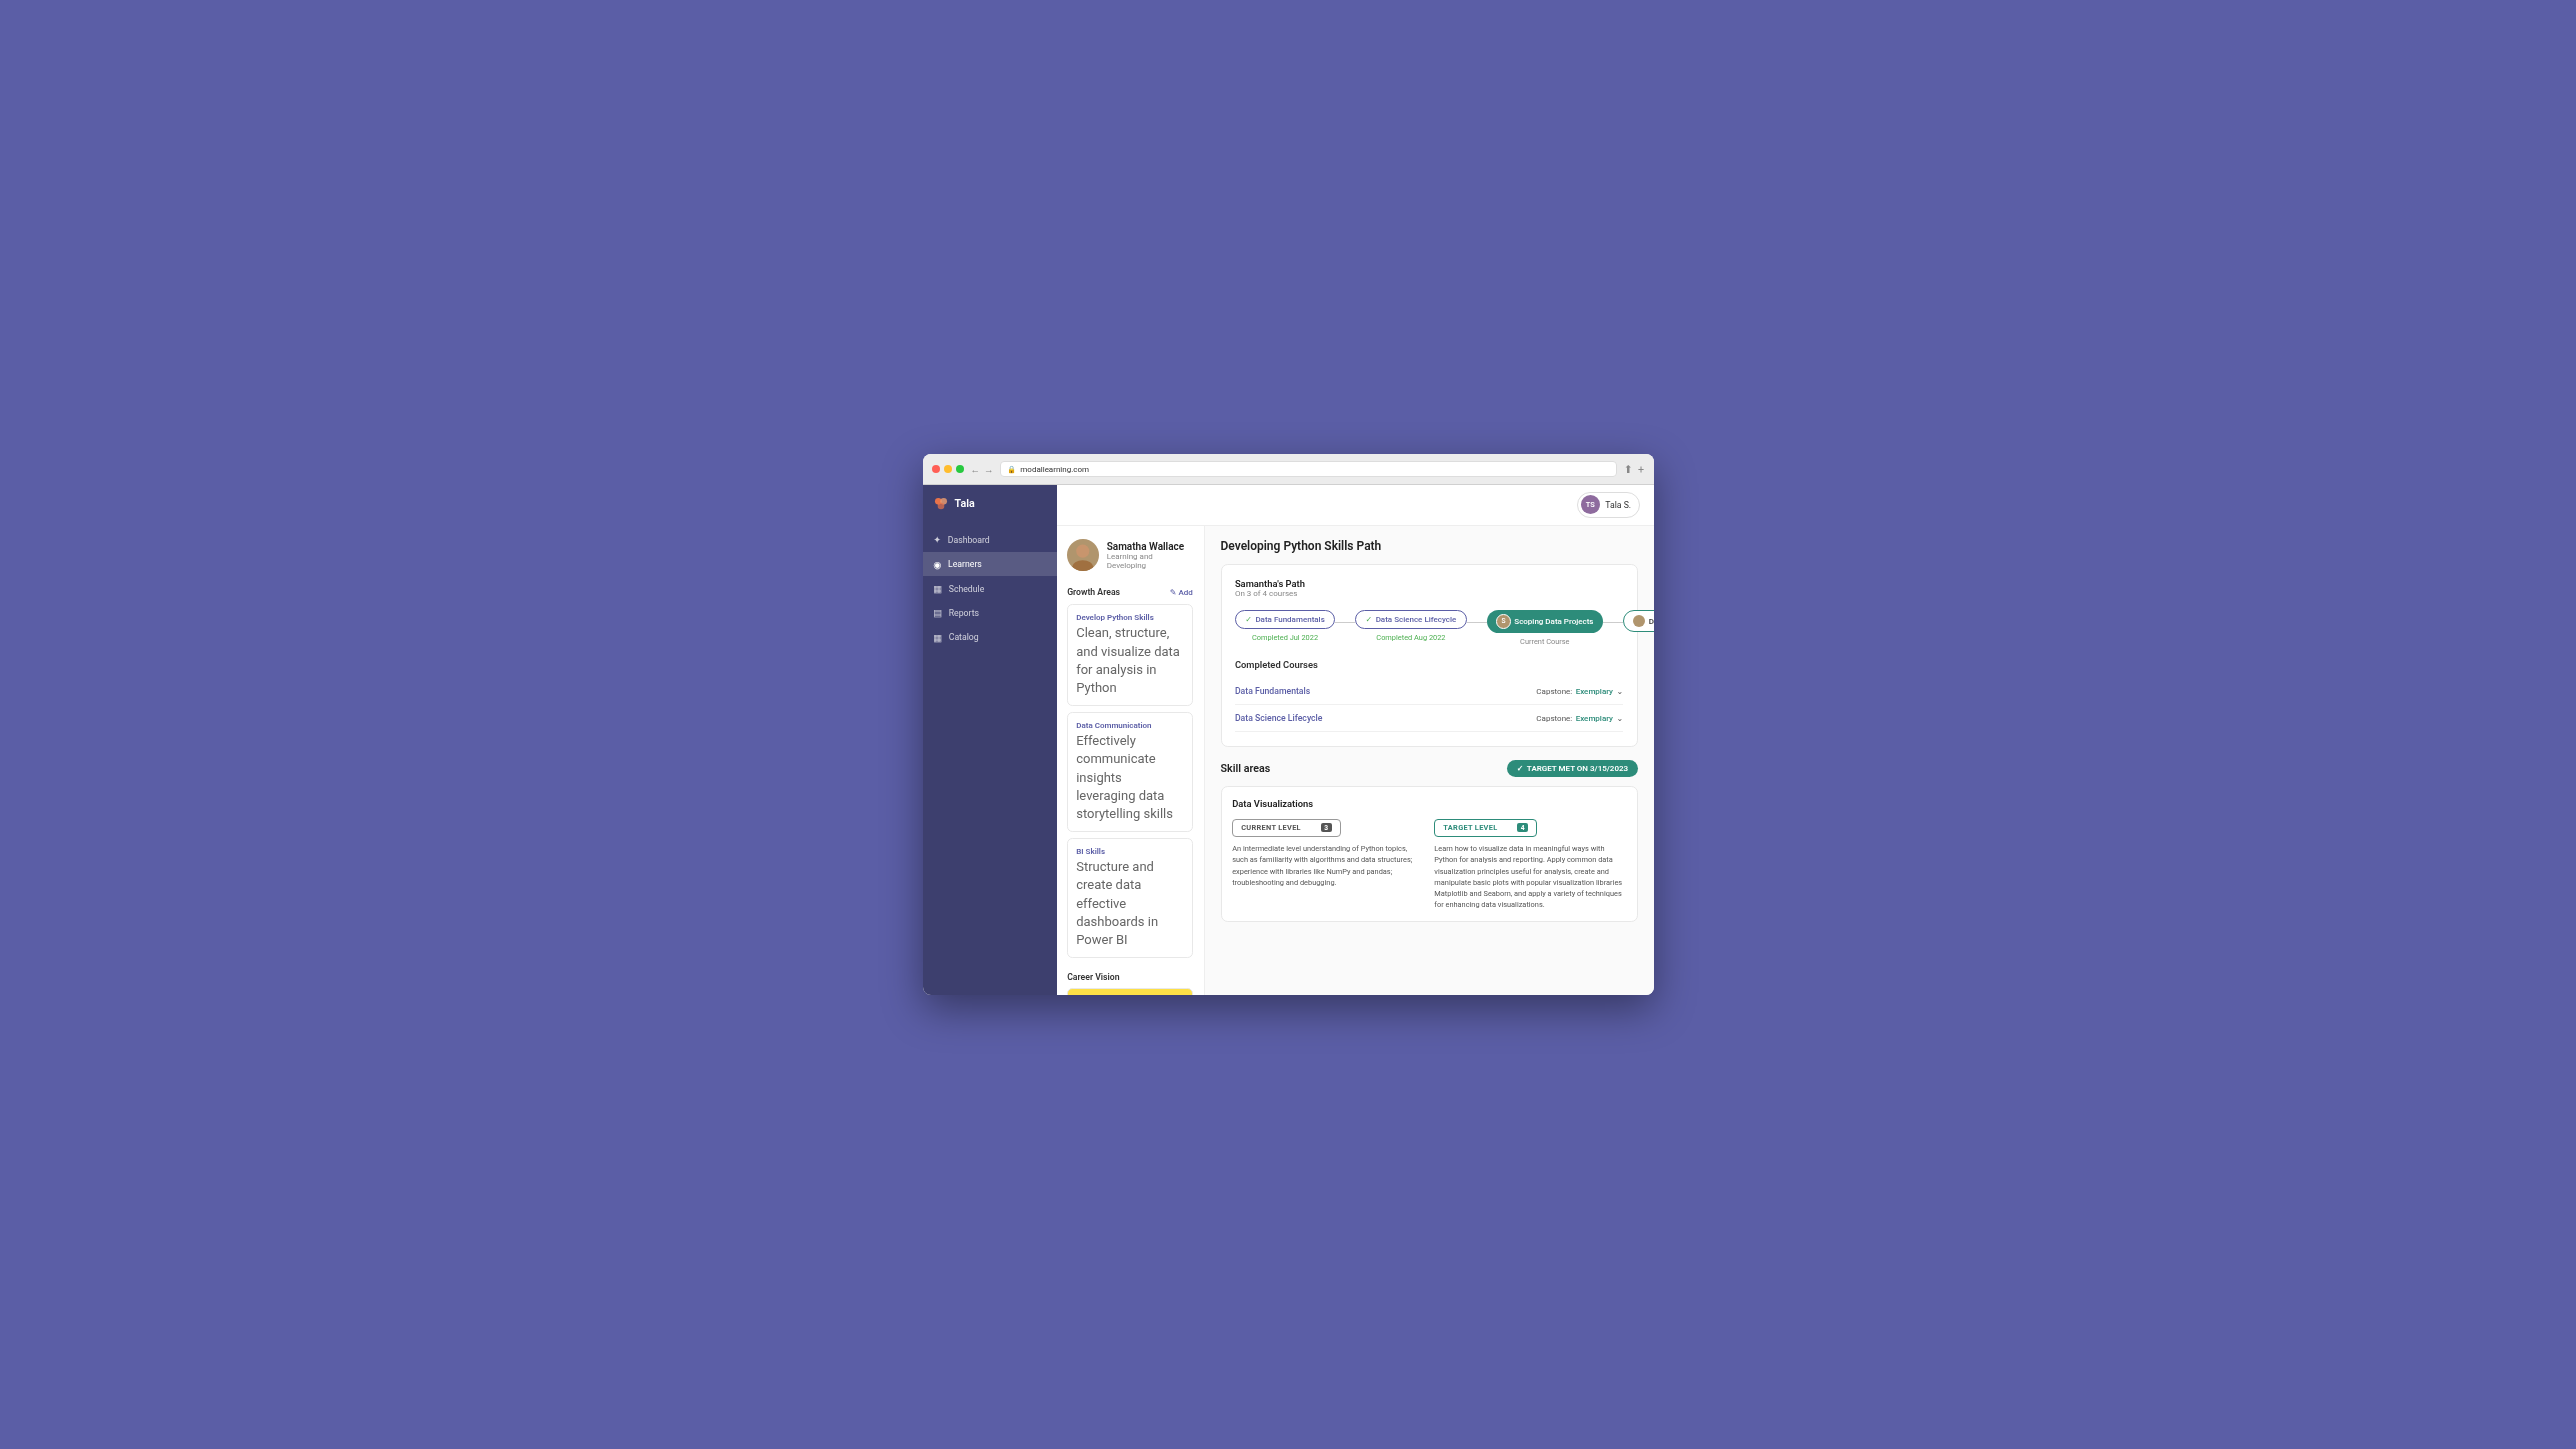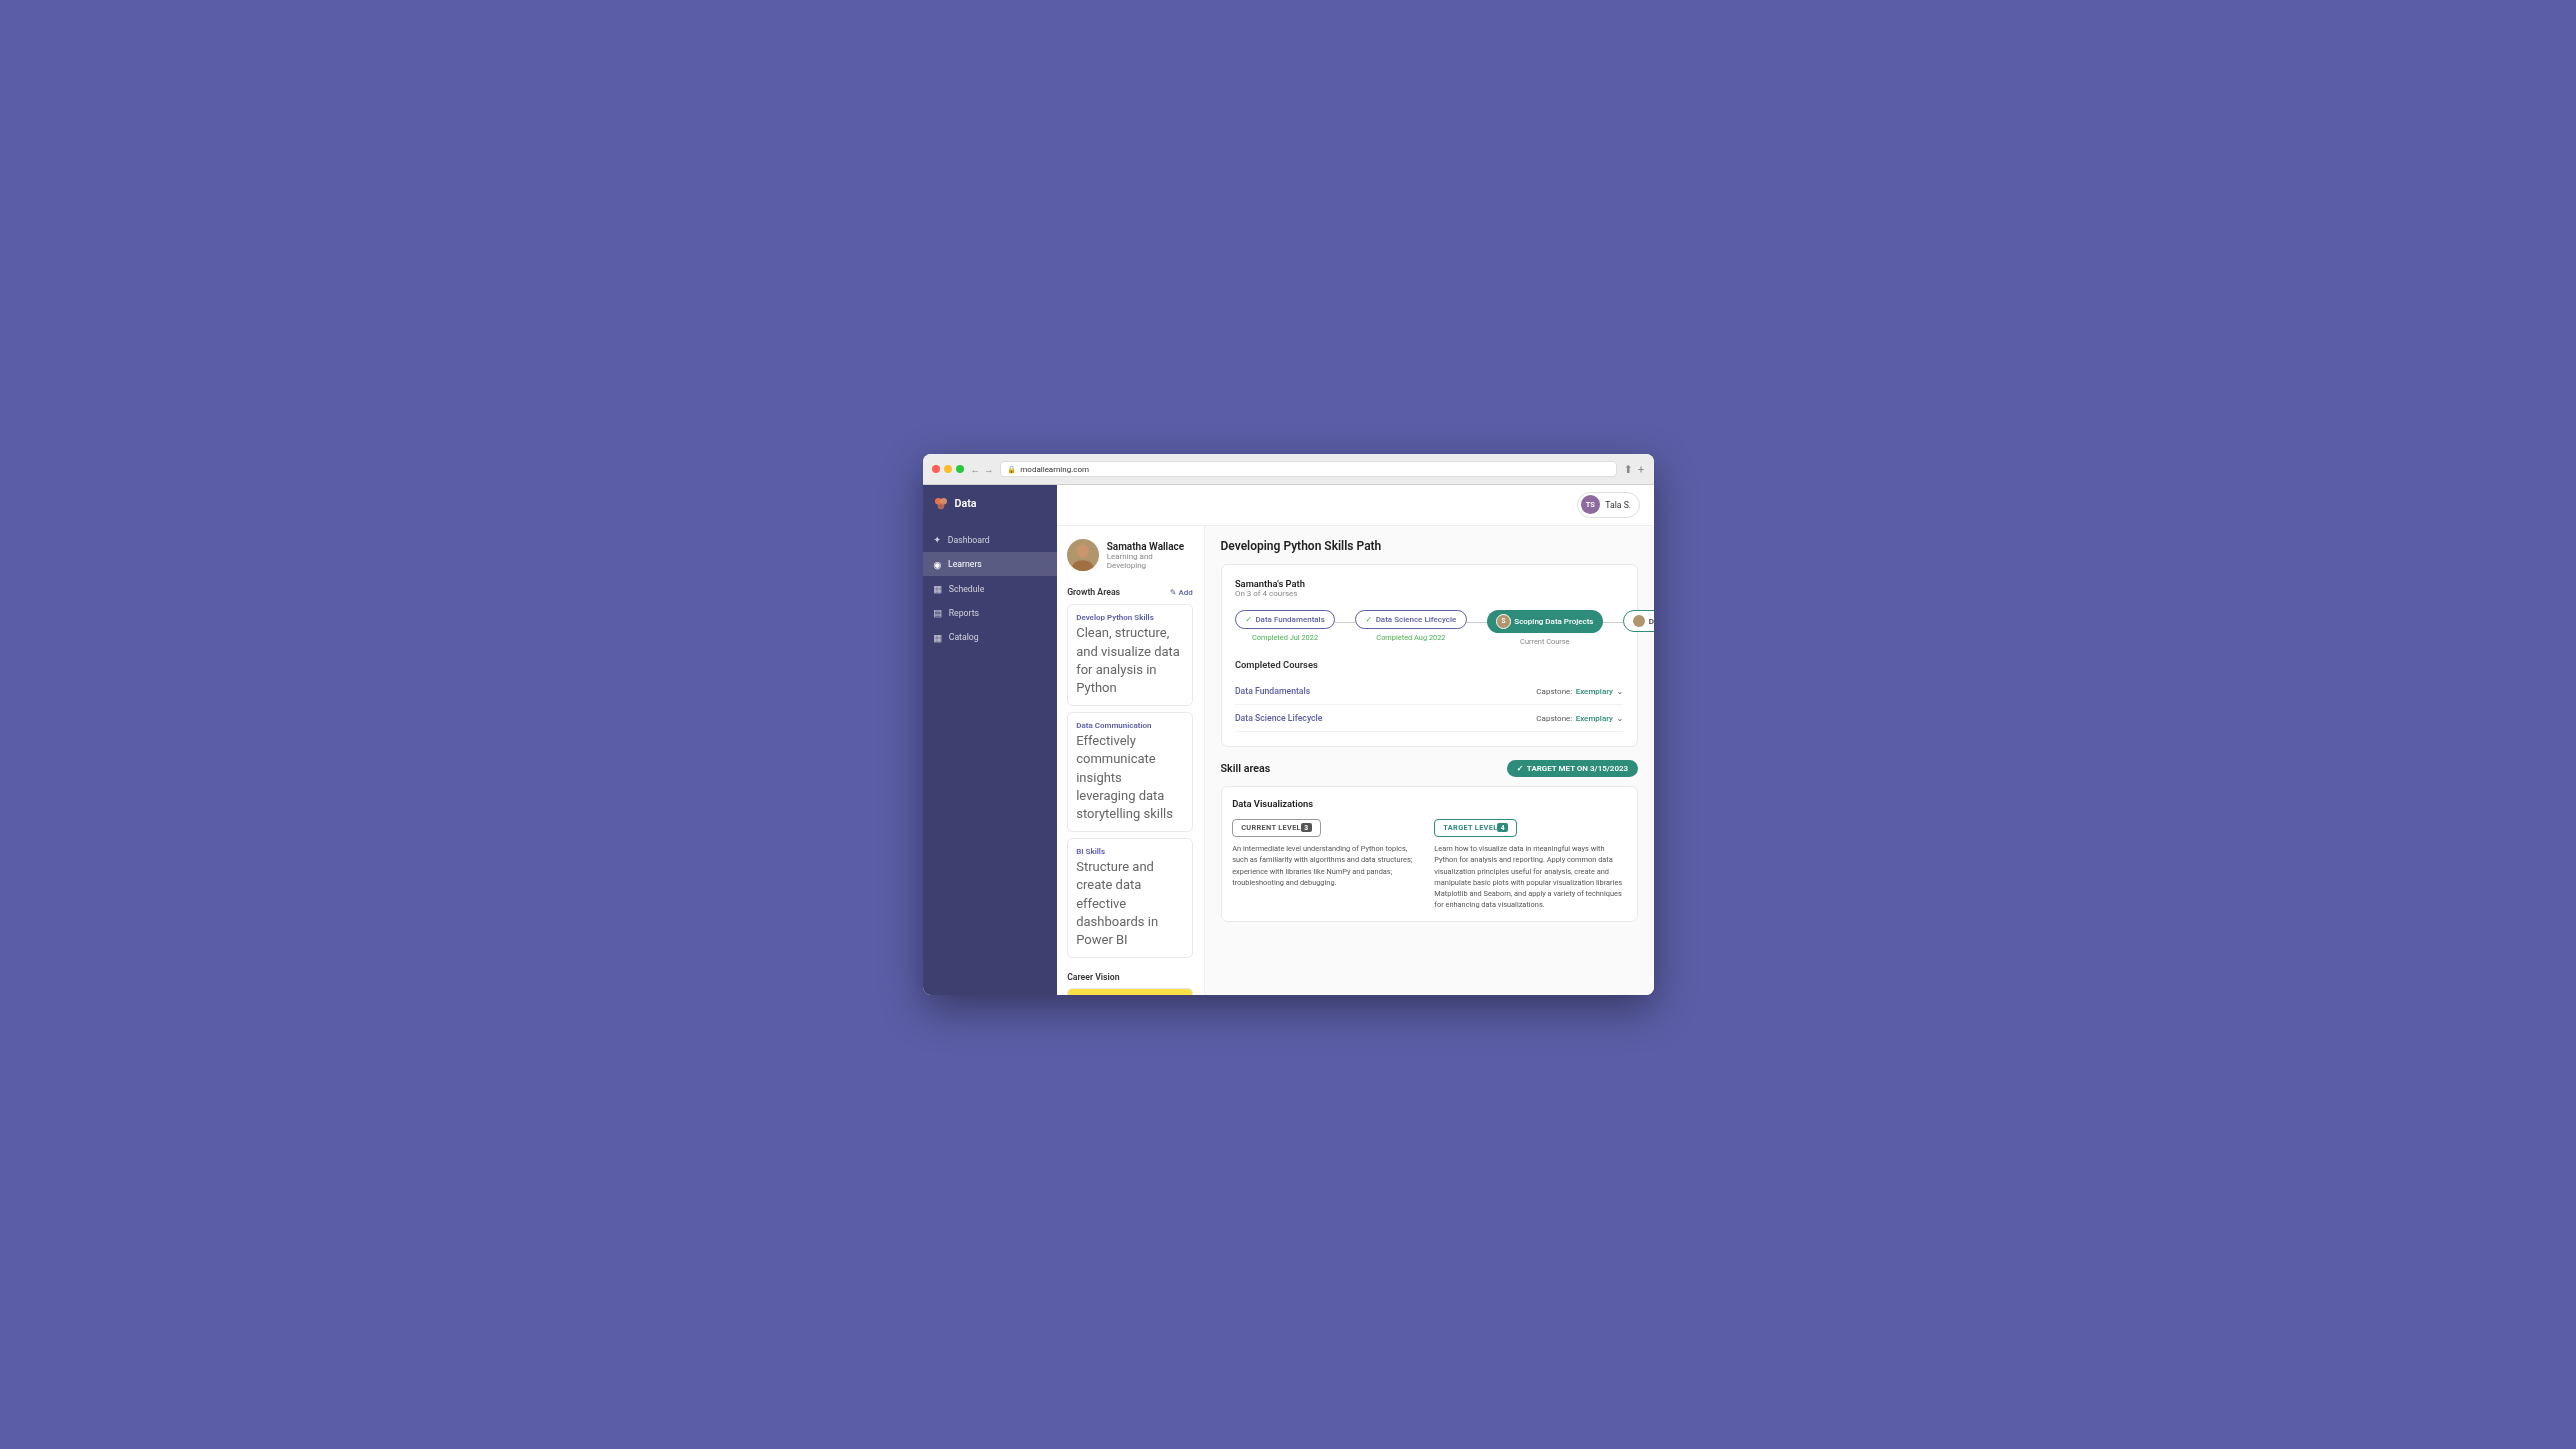--- a/index.html
+++ b/index.html
@@ -361,21 +361,21 @@
     .skill-levels-row {
       display: flex;
       gap: 10.7px;
     }
     .skill-level-col {
       flex: 1;
     }
     .level-badge {
       display: inline-flex;
       align-items: flex-start;
-      gap: 0;
+      gap: 20px;
       padding: 3.4px 8px;
       border-radius: 4px;
       font-size: 7.4px;
       font-weight: 700;
       letter-spacing: 0.3px;
       margin-bottom: 6.7px;
     }
     .current-level-badge {
       border: 1px solid #999;
       color: #555;
@@ -452,21 +452,21 @@
 
   <div class="app-layout">
 
     <div class="sidebar">
       <div class="sidebar-logo">
         <svg class="logo-icon" viewBox="0 0 24 24">
           <circle cx="8" cy="8" r="5" fill="#e8734a"></circle>
           <circle cx="16" cy="8" r="5" fill="#f0a070" opacity="0.8"></circle>
           <circle cx="12" cy="15" r="5" fill="#e8734a" opacity="0.7"></circle>
         </svg>
-        <span class="logo-text">Data</span>
+        <span class="logo-text">Tala</span>
       </div>
       <nav class="sidebar-nav">
         <div class="nav-item">
           <span class="nav-icon">✦</span>
           <span>Dashboard</span>
         </div>
         <div class="nav-item active">
           <span class="nav-icon">◉</span>
           <span>Learners</span>
         </div>

